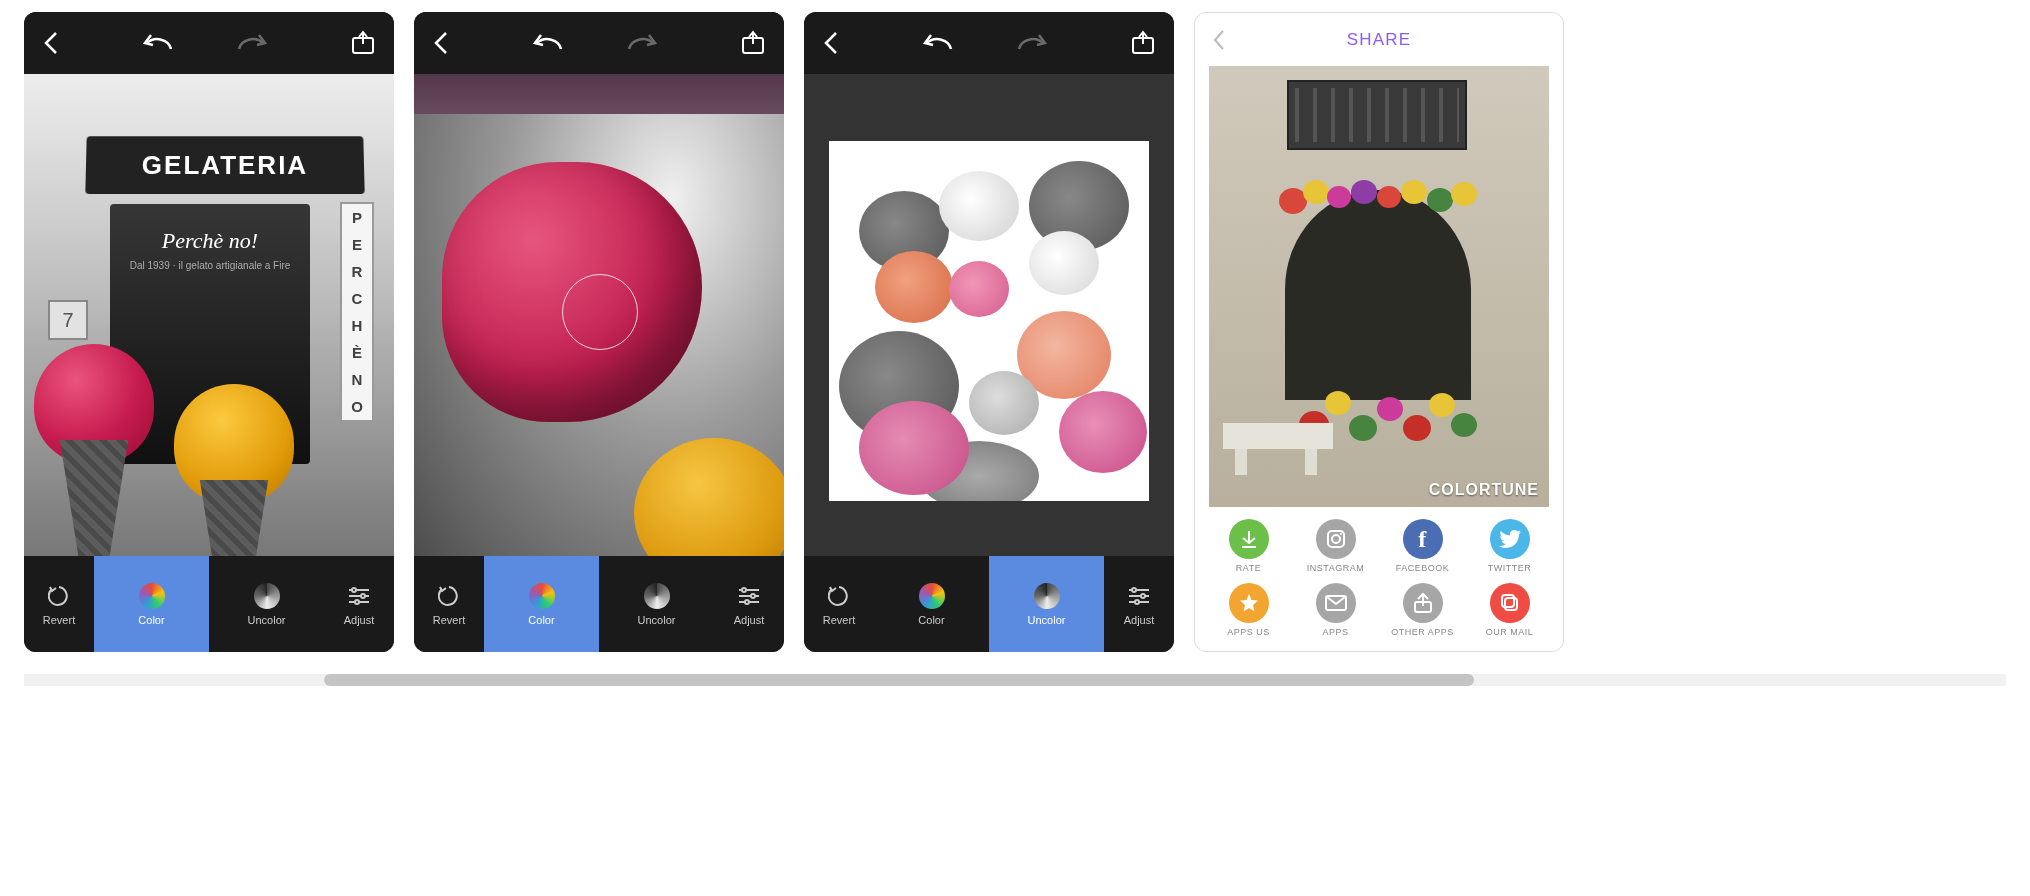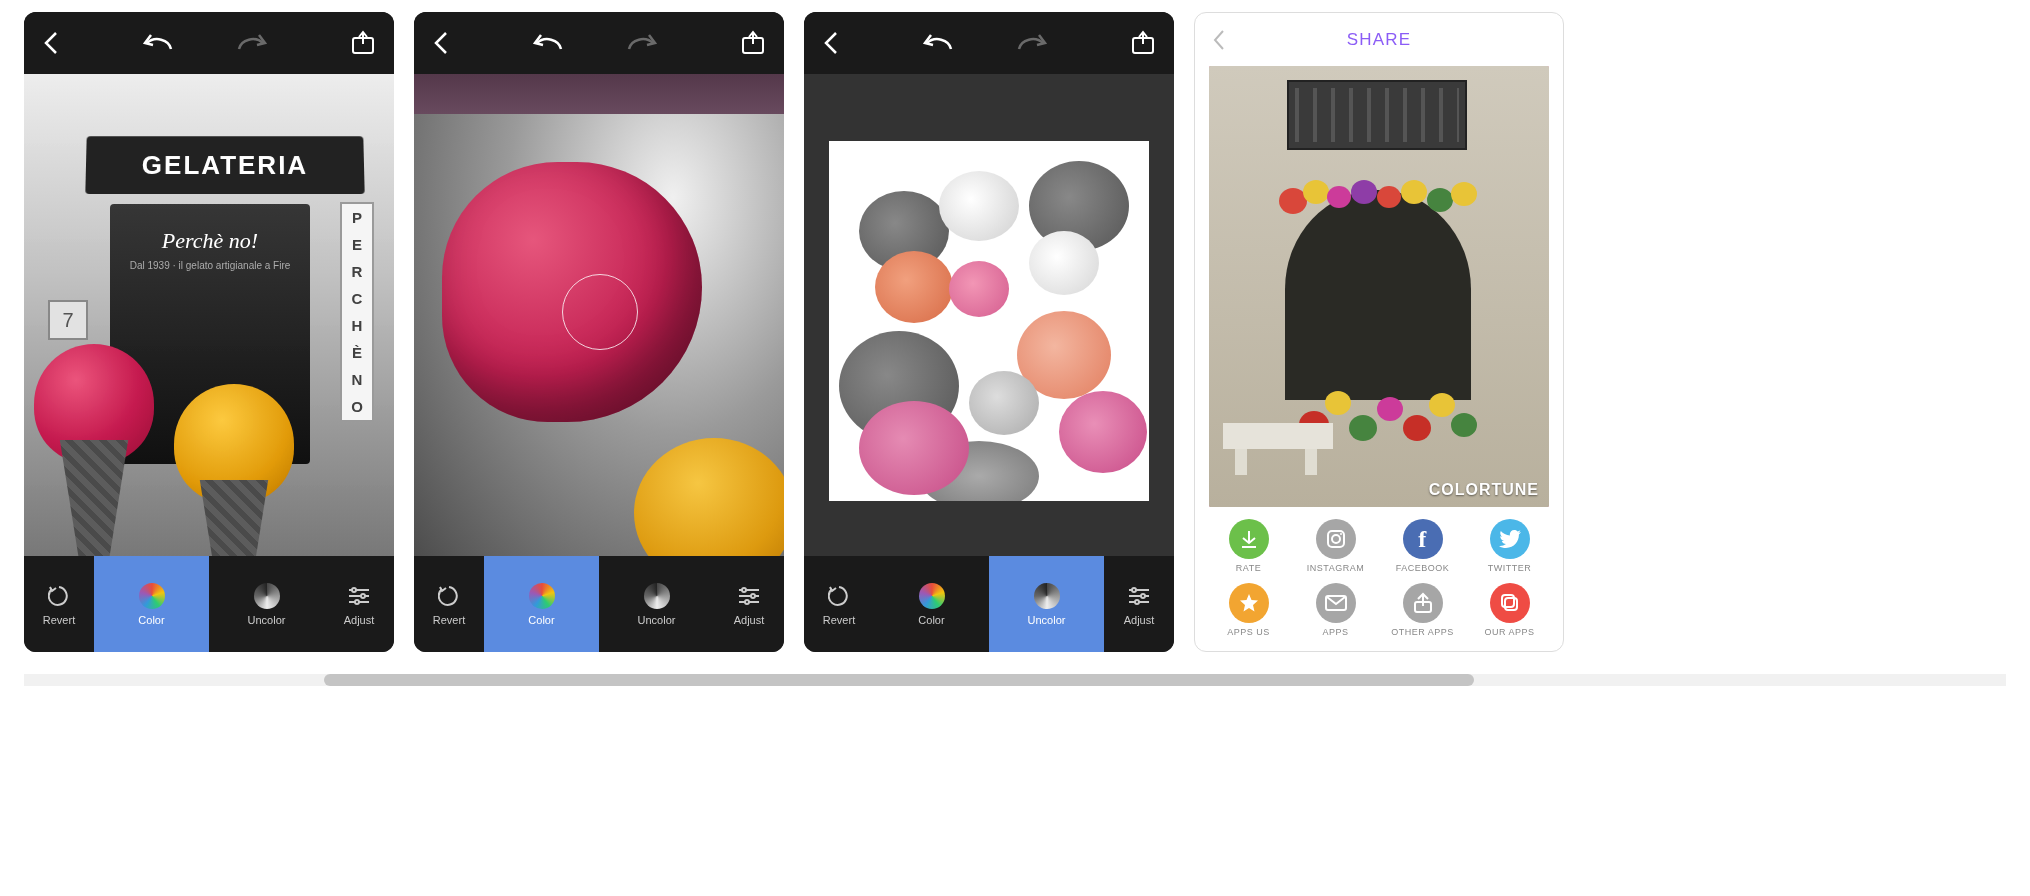--- a/index.html
+++ b/index.html
@@ -660,21 +660,21 @@
         </div>
         <span>OTHER APPS</span>
       </div>
       <div class="share-item">
         <div class="circ" style="background:#ef4c44">
           <svg width="20" height="20" viewBox="0 0 20 20" stroke="#fff" stroke-width="2" fill="none">
               <rect x="5" y="5" width="12" height="12" rx="3"></rect>
               <rect x="2" y="2" width="12" height="12" rx="3"></rect>
             </svg>
         </div>
-        <span>OUR APPS</span>
+        <span>OUR MAIL</span>
       </div>
     </div>
   </div>
 
 </div>
 
 <div class="scrollbar">
   <div class="thumb"></div>
 </div>
 

